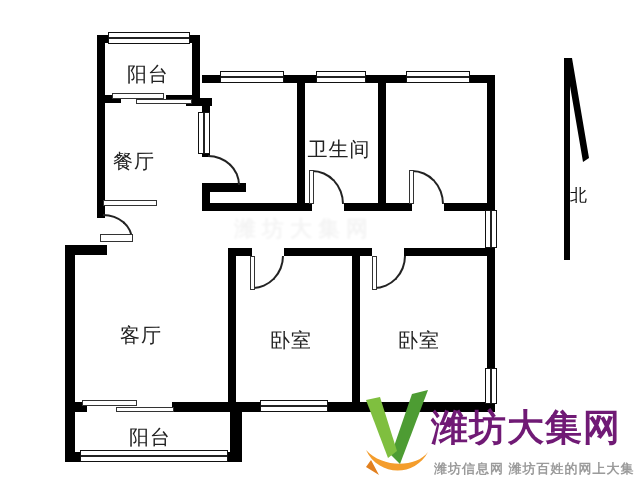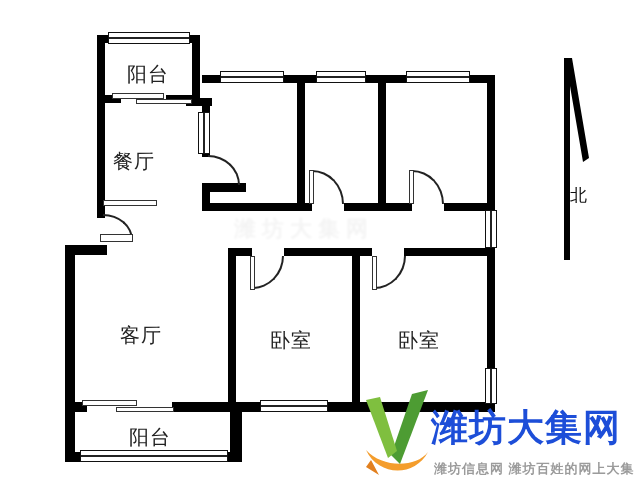--- a/index.html
+++ b/index.html
@@ -14,21 +14,21 @@
   .arc{position:absolute;box-sizing:border-box;z-index:2;}
   .arc-tr{border-top:2px solid #222;border-right:2px solid #222;border-top-right-radius:100%;}
   .arc-br{border-bottom:2px solid #222;border-right:2px solid #222;border-bottom-right-radius:100%;}
   .room-label{position:absolute;width:90px;height:18px;text-align:center;font-size:20px;
               letter-spacing:1px;color:#222;z-index:5;}
   .faint-wm{position:absolute;left:234px;top:214px;width:210px;height:30px;font-size:22px;
             font-weight:bold;letter-spacing:6px;color:#000;opacity:0.045;filter:blur(1px);z-index:0;}
   .compass-label{position:absolute;left:570px;top:184px;width:30px;height:22px;font-size:17px;
                  color:#111;z-index:5;}
   .wm{position:absolute;z-index:9;}
-  .wm-title{left:431px;top:403px;font-size:37px;font-weight:bold;letter-spacing:1px;color:#1d4ed8;}
+  .wm-title{left:431px;top:403px;font-size:37px;font-weight:bold;letter-spacing:1px;color:#701a75;}
   .wm-sub{left:434px;top:448px;font-size:13px;font-weight:bold;letter-spacing:1px;color:#9b9b9b;margin-top:12px;}
 </style>
 </head>
 <body>
 
 <div id="stage">
 
   <div class="faint-wm">潍坊大集网</div>
 
   <div class="wall" style="left:97px;top:35px;width:8px;height:183px;"></div>
@@ -85,20 +85,21 @@
 
   <div class="arc arc-tr" style="left:103px;top:214px;width:30px;height:26px;"></div>
   <div class="arc arc-tr" style="left:208px;top:155px;width:32px;height:30px;"></div>
   <div class="arc arc-tr" style="left:312px;top:170px;width:32px;height:34px;"></div>
   <div class="arc arc-tr" style="left:412px;top:170px;width:32px;height:34px;"></div>
   <div class="arc arc-br" style="left:252px;top:256px;width:32px;height:33px;"></div>
   <div class="arc arc-br" style="left:374px;top:256px;width:32px;height:33px;"></div>
 
   <div class="room-label" style="left:103px;top:61px;">阳台</div>
   <div class="room-label" style="left:89px;top:148px;">餐厅</div>
+  <div class="room-label" style="left:294px;top:136px;">卫生间</div>
   <div class="room-label" style="left:96px;top:322px;">客厅</div>
   <div class="room-label" style="left:246px;top:327px;">卧室</div>
   <div class="room-label" style="left:374px;top:327px;">卧室</div>
   <div class="room-label" style="left:105px;top:424px;">阳台</div>
 
   <svg width="50" height="220" viewBox="0 0 50 220" style="position:absolute;left:552px;top:48px;z-index:5;">
     <rect x="12" y="10" width="6" height="202" fill="#000"></rect>
     <polygon points="12,10 20,10 37,110 31,114 18,38" fill="#000"></polygon>
   </svg>
   <div class="compass-label">北</div>

